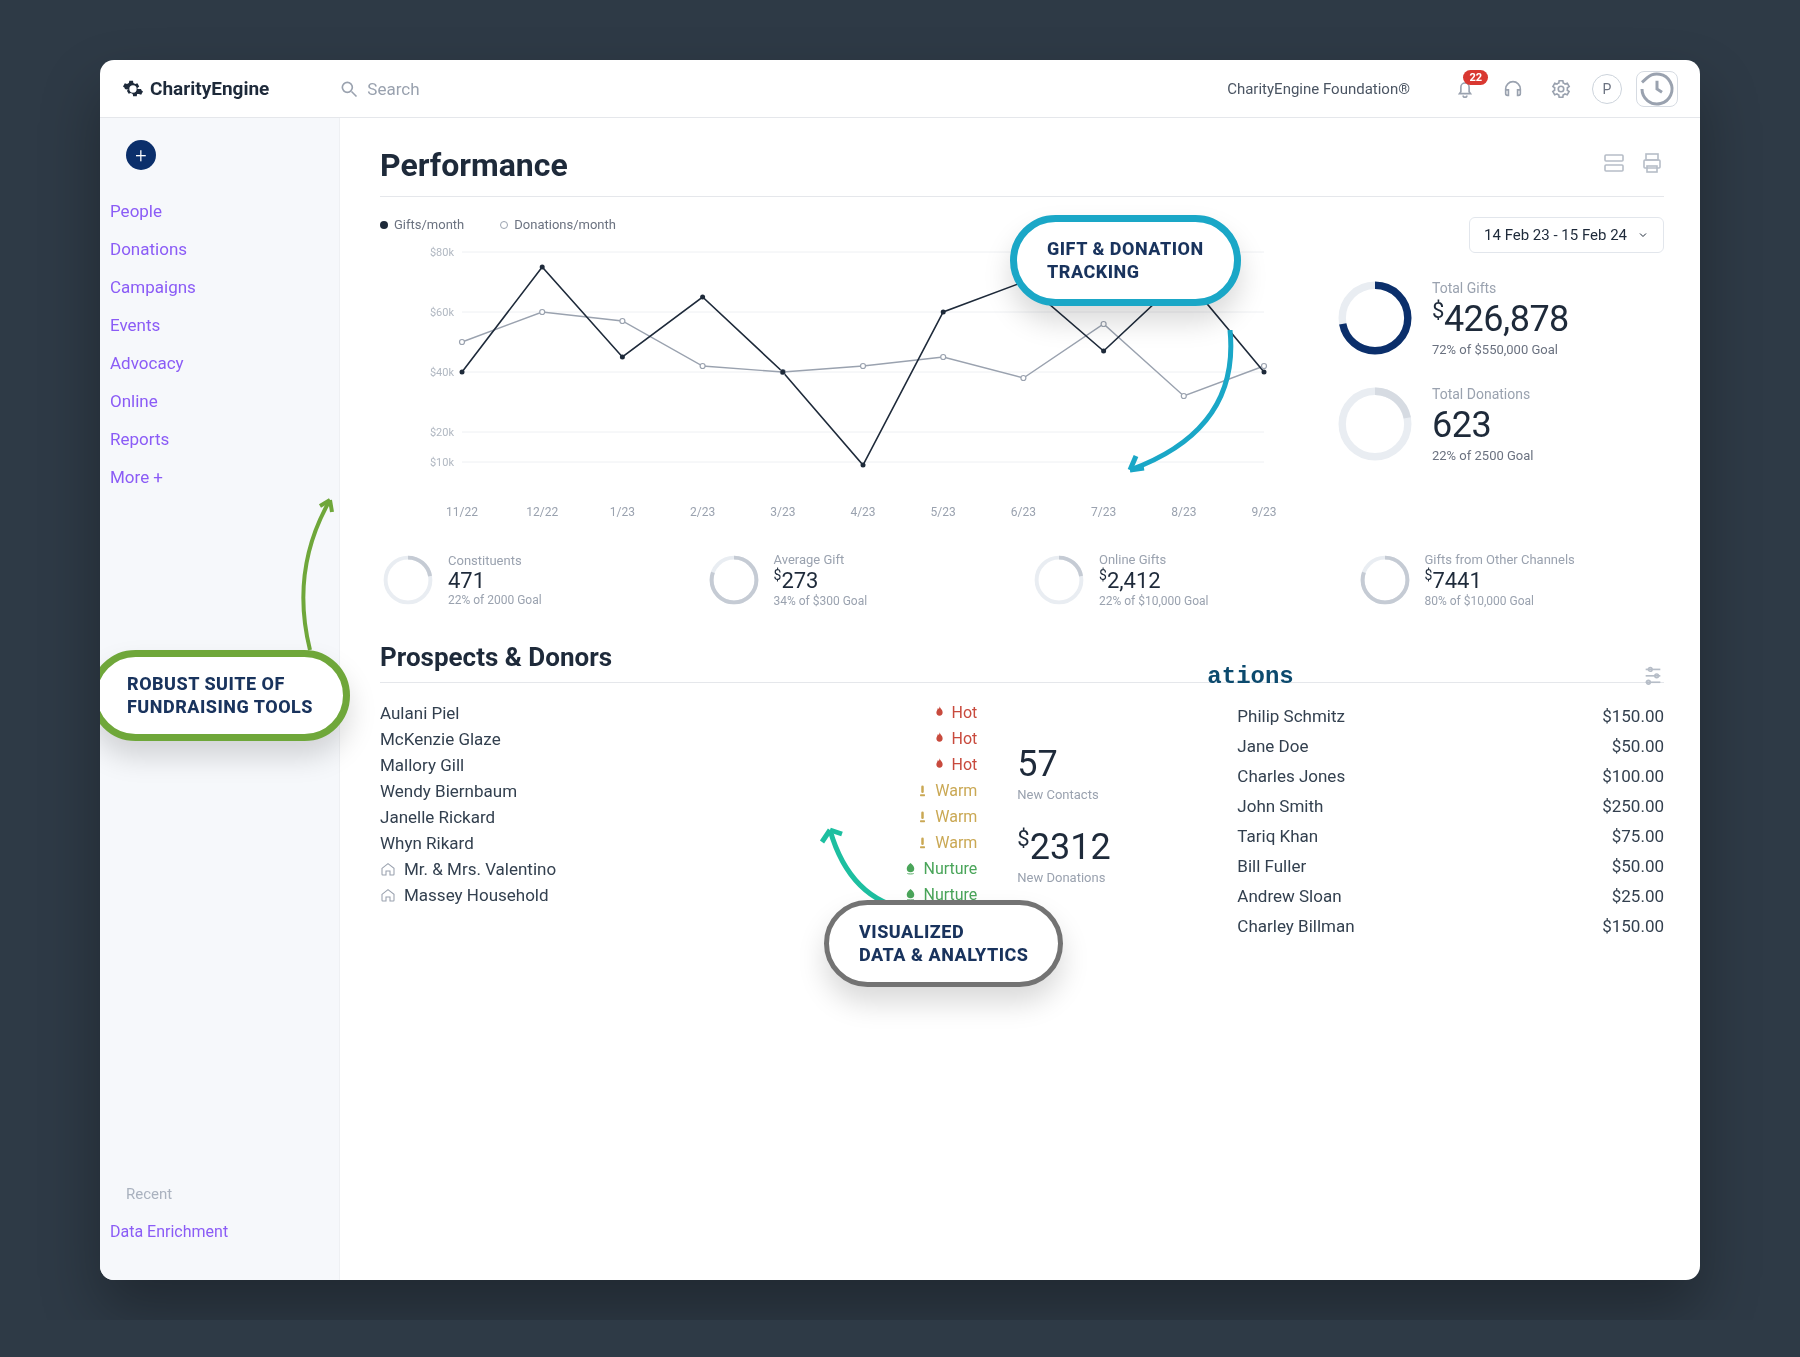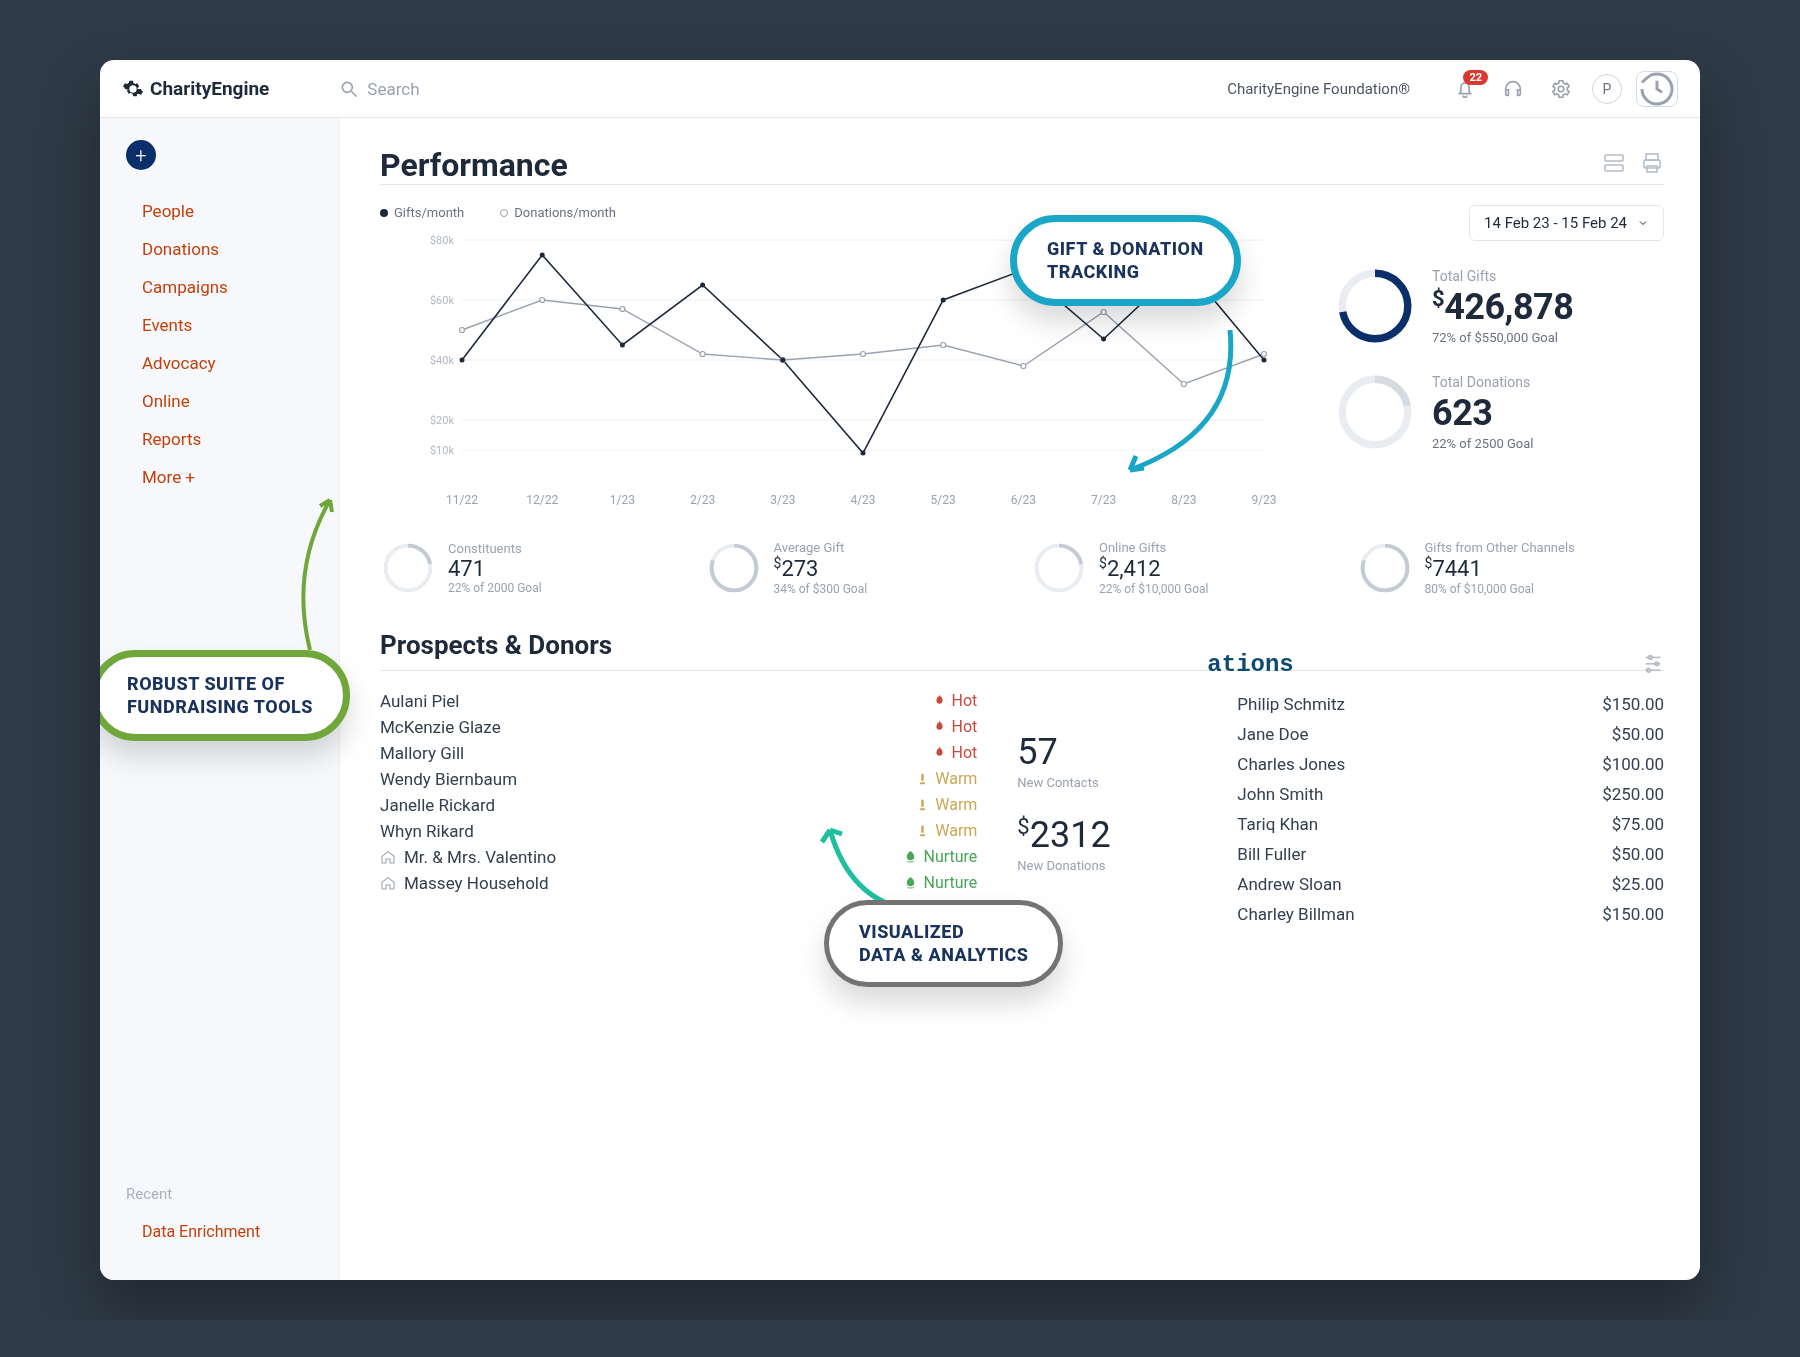--- a/index.html
+++ b/index.html
@@ -14,26 +14,26 @@
   .header-icons { display: flex; align-items: center; gap: 14px; margin-left: 18px; }
   .hicon { width: 34px; height: 34px; display: flex; align-items: center; justify-content: center; color: #9aa2af; position: relative; }
   .hicon svg { width: 22px; height: 22px; stroke: currentColor; fill: none; stroke-width: 1.8; }
   .badge { position: absolute; top: -2px; right: -6px; background: #d93831; color: #fff; font-size: 11px; font-weight: 700; border-radius: 10px; padding: 1px 6px; }
   .avatar { width: 30px; height: 30px; border: 1.5px solid #ccd3db; border-radius: 50%; display: flex; align-items: center; justify-content: center; font-size: 14px; color: #6b7280; }
   .history-btn { width: 42px; height: 36px; border: 1.5px solid #d6dbe2; border-radius: 8px; display: flex; align-items: center; justify-content: center; color: #9aa2af; }
 
   .body { flex: 1; display: flex; overflow: hidden; }
   .sidebar { width: 240px; background: #f6f8fb; border-right: 1px solid #eef0f3; padding: 22px 0 0 0; display: flex; flex-direction: column; }
   .add-btn { width: 30px; height: 30px; background: #0b2f6b; border-radius: 50%; color: #fff; display: flex; align-items: center; justify-content: center; font-size: 20px; font-weight: 300; margin: 0 0 22px 26px; }
-  .nav-item { padding: 9px 42px; color: #c2410c; font-size: 17px; cursor: pointer; }
+  .nav-item { padding: 9px 10px; color: #8b5cf6; font-size: 17px; cursor: pointer; }
   .nav-sep { flex: 1; }
   .nav-muted { color: #aab2bf; font-size: 15px; padding: 10px 26px; }
 
   .main { flex: 1; padding: 28px 36px 0 40px; overflow: hidden; }
-  .page-title-row { display: flex; align-items: center; justify-content: space-between; border-bottom: 1px solid #e5e7eb; padding-bottom: 0; margin-bottom: 20px; }
+  .page-title-row { display: flex; align-items: center; justify-content: space-between; border-bottom: 1px solid #e5e7eb; padding-bottom: 12px; margin-bottom: 20px; }
   .page-title { font-size: 32px; font-weight: 700; color: #1e2a3a; }
   .page-tools { display: flex; gap: 14px; color: #b6bdc7; }
   .page-tools svg { width: 24px; height: 24px; fill: none; stroke: currentColor; stroke-width: 1.6; }
 
   .perf-row { display: flex; gap: 26px; }
   .chart-col { flex: 1; }
   .legend-row { display: flex; gap: 36px; font-size: 13px; color: #6b7280; align-items: center; margin-bottom: 10px; }
   .legend-item { display: flex; align-items: center; gap: 6px; }
   .dot-filled { width: 8px; height: 8px; border-radius: 50%; background: #1e2a3a; }
   .dot-open { width: 8px; height: 8px; border-radius: 50%; border: 1.5px solid #9aa2af; }
@@ -48,21 +48,21 @@
 
   .side-stats { width: 330px; display: flex; flex-direction: column; gap: 24px; }
   .date-pill { align-self: flex-end; border: 1px solid #e2e6ec; border-radius: 6px; padding: 8px 14px; font-size: 15px; color: #1e2a3a; display: flex; align-items: center; gap: 10px; }
   .stat-block { display: flex; gap: 16px; align-items: center; }
   .ring { width: 82px; height: 82px; }
   .ring-bg { stroke: #e9edf2; }
   .ring-fg { stroke: #0b2f6b; }
   .ring svg circle { fill: none; stroke-width: 9; }
   .stat-text { display: flex; flex-direction: column; gap: 2px; }
   .stat-label { font-size: 14px; color: #9aa2af; }
-  .stat-value { font-size: 36px; color: #1e2a3a; font-weight: 700; letter-spacing: -0.5px; }
+  .stat-value { font-size: 36px; color: #1e2a3a; font-weight: 400; letter-spacing: -0.5px; }
   .stat-value .cur { font-size: 22px; vertical-align: super; }
   .stat-sub { font-size: 13px; color: #6b7280; }
 
   .kpi-row { display: flex; gap: 18px; margin-top: 26px; }
   .kpi { flex: 1; display: flex; gap: 12px; align-items: center; }
   .kpi .ring { width: 56px; height: 56px; }
   .kpi .ring svg circle { stroke-width: 7; }
   .kpi .ring-fg { stroke: #9aa2af; }
   .kpi-text .lbl { font-size: 13px; color: #9aa2af; }
   .kpi-text .val { font-size: 22px; color: #1e2a3a; }

